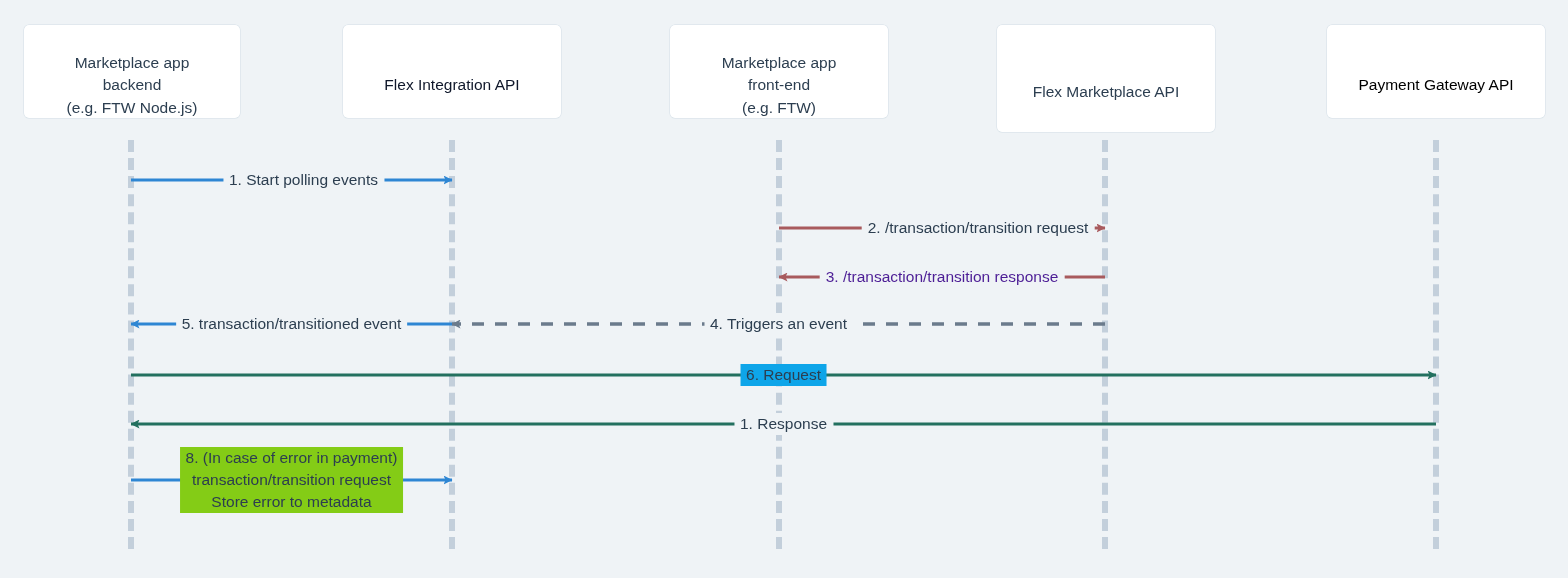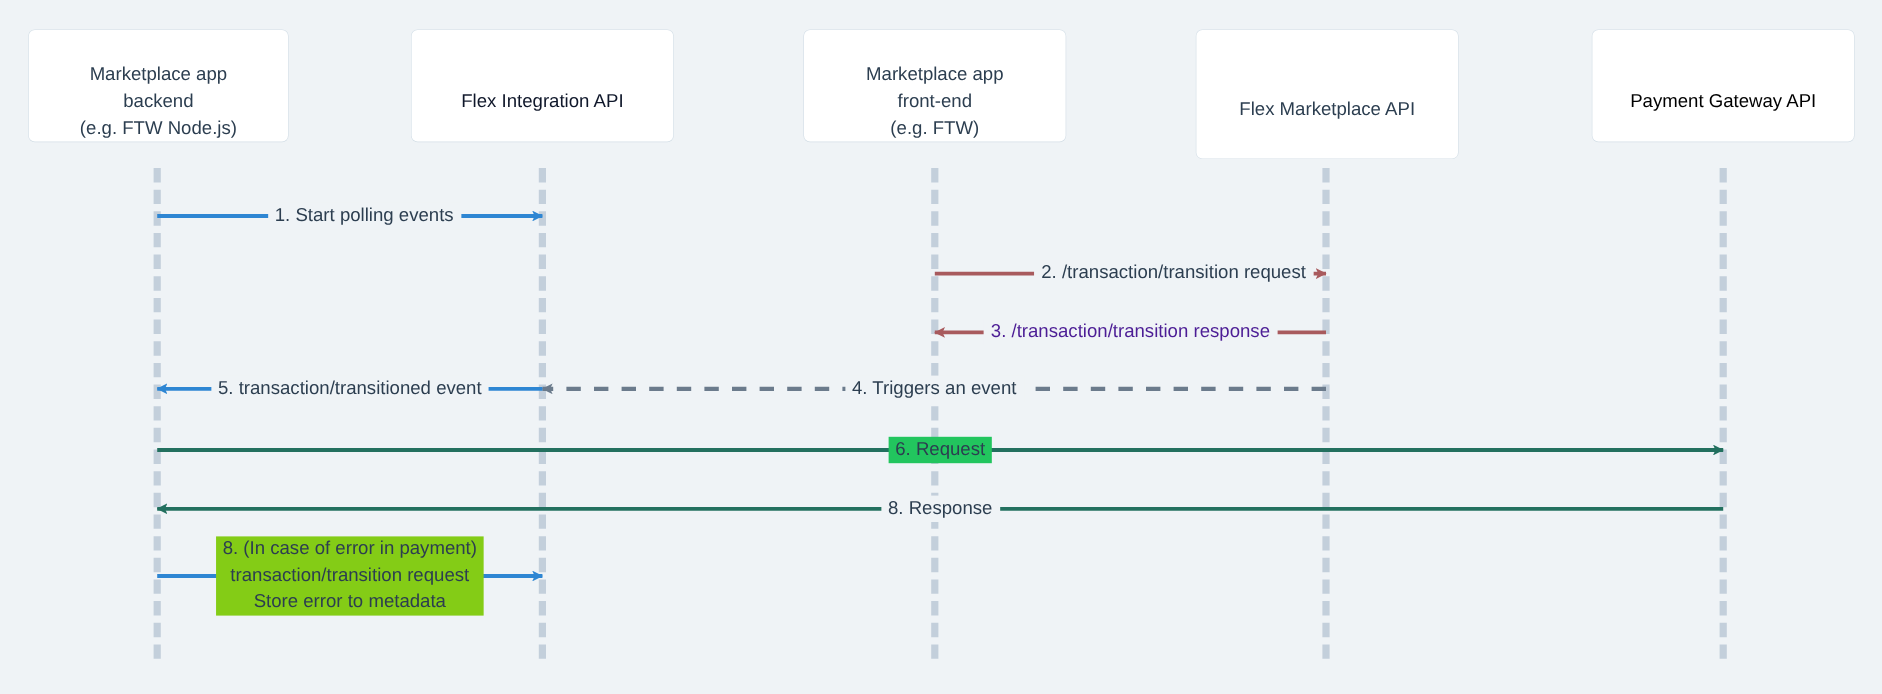--- a/index.html
+++ b/index.html
@@ -137,19 +137,19 @@
         <line x1="131" y1="480" x2="452" y2="480" stroke="#2e86d3" stroke-width="3.2" marker-end="url(#m_2e86d3_right)"></line>
       </g>
   </svg>
 
   <div id="labels">
       <div class="msg-label" style="left: 291.5px; top: 180px; color: rgb(44, 62, 80); background: rgb(239, 243, 246); margin-left: 12px;">1. Start polling events</div>
       <div class="msg-label" style="left: 942px; top: 228px; color: rgb(44, 62, 80); background: rgb(239, 243, 246); margin-left: 36px;">2. /transaction/transition request</div>
       <div class="msg-label" style="left: 942px; top: 277px; color: #4c1d95; background: rgb(239, 243, 246);">3. /transaction/transition response</div>
       <div class="msg-label" style="left: 778.5px; top: 324px; color: rgb(44, 62, 80); background: rgb(239, 243, 246);">4. Triggers an event</div>
       <div class="msg-label" style="left: 291.5px; top: 324px; color: rgb(44, 62, 80); background: rgb(239, 243, 246);">5. transaction/transitioned event</div>
-      <div class="msg-label" style="left: 783.5px; top: 375px; color: rgb(44, 62, 80); background: #22c55e;">6. Request</div>
-      <div class="msg-label" style="left: 783.5px; top: 424px; color: rgb(44, 62, 80); background: rgb(239, 243, 246);">8. Response</div>
+      <div class="msg-label" style="left: 783.5px; top: 375px; color: rgb(44, 62, 80); background: #0ea5e9;">6. Request</div>
+      <div class="msg-label" style="left: 783.5px; top: 424px; color: rgb(44, 62, 80); background: rgb(239, 243, 246);">1. Response</div>
       <div class="msg-label" style="left: 291.5px; top: 480px; color: rgb(44, 62, 80); background: #84cc16;">8. (In case of error in payment)
 transaction/transition request
 Store error to metadata</div>
     </div>
 </div>
 
 </body></html>

